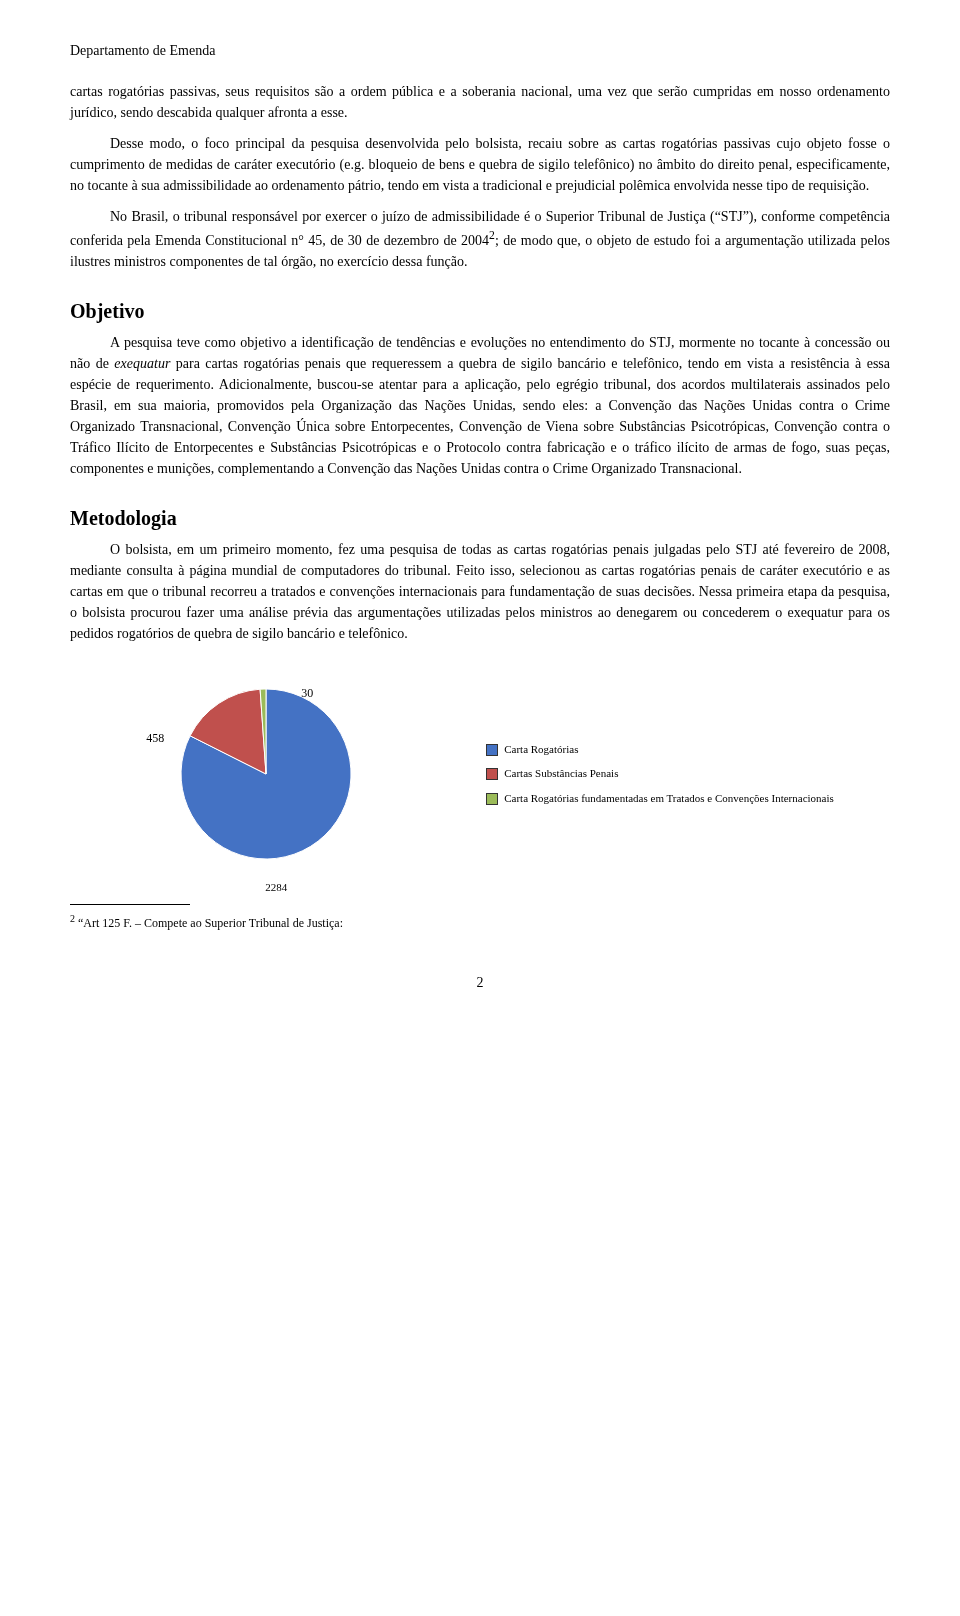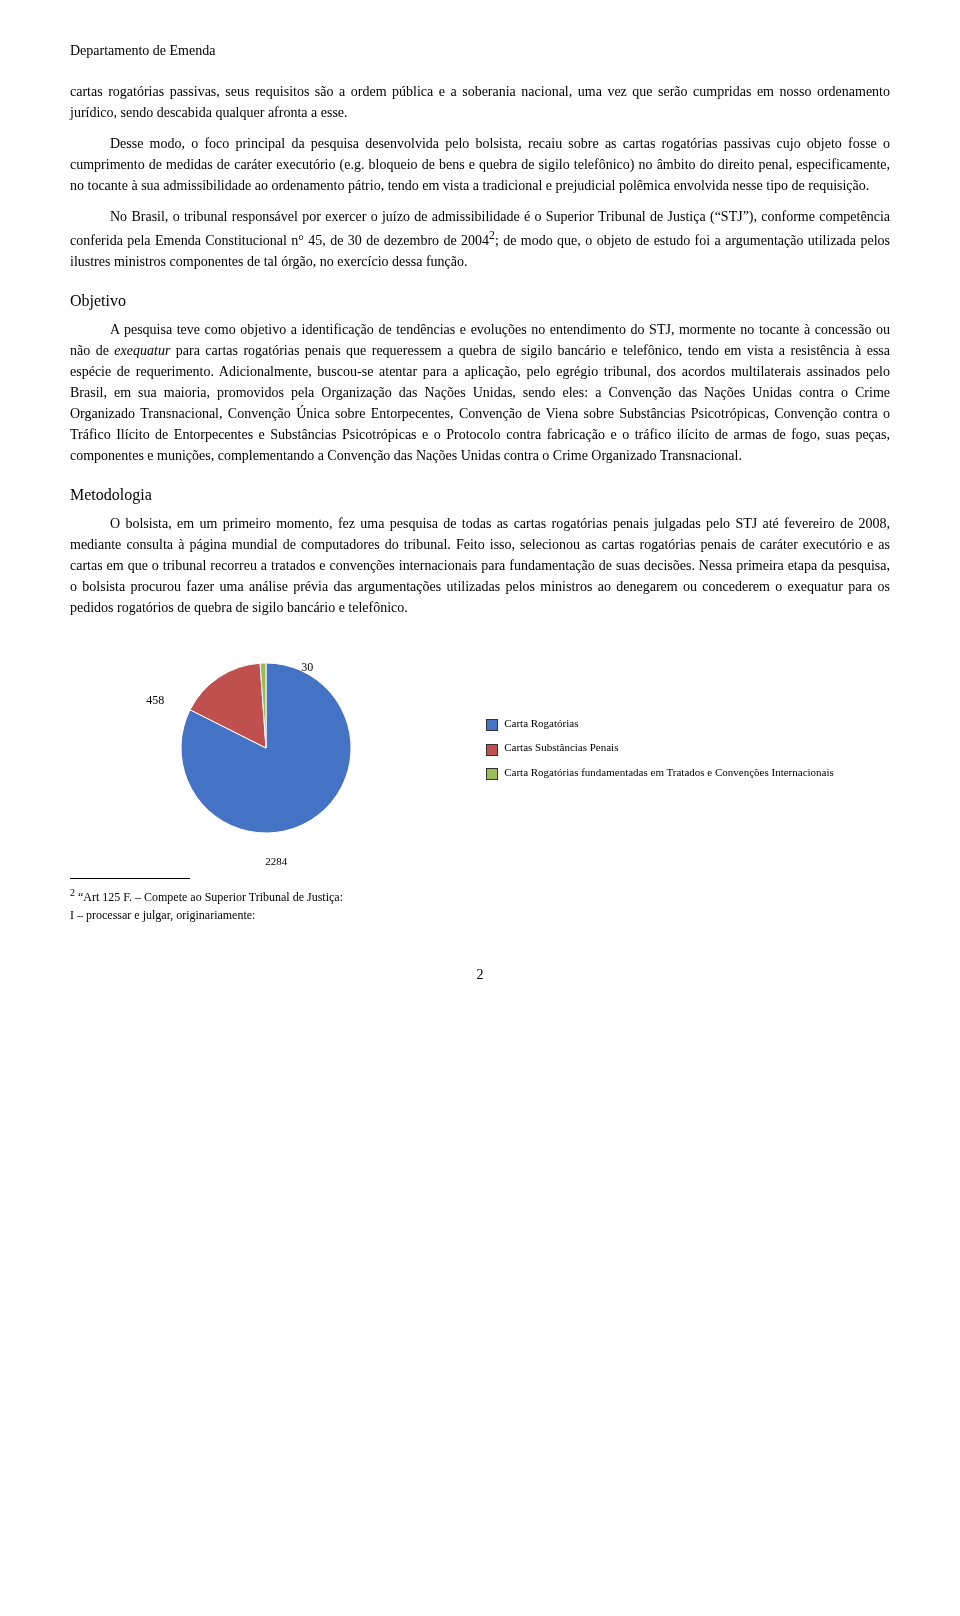--- a/index.html
+++ b/index.html
@@ -15,24 +15,24 @@
     }
     .department {
       font-size: 14px;
       margin-bottom: 20px;
     }
     .main-text {
       text-align: justify;
       margin-bottom: 10px;
     }
     .section-title {
-      font-weight: normal;
-      margin-top: 17px;
+      font-weight: bold;
+      margin-top: 24px;
       margin-bottom: 6px;
-      font-size: 16px;
+      font-size: 20px;
     }
     .indent {
       text-indent: 40px;
     }
     .italic { font-style: italic; }
     .chart-section {
       margin-top: 30px;
       margin-bottom: 20px;
       text-align: center;
     }
@@ -48,21 +48,21 @@
       gap: 60px;
       margin-bottom: 10px;
     }
     .pie-wrapper {
       position: relative;
       width: 300px;
       height: 200px;
     }
     .pie-label-458 {
       position: absolute;
-      top: 43px;
+      top: 55px;
       left: 20px;
       font-size: 12px;
     }
     .pie-label-30 {
       position: absolute;
       top: 10px;
       left: 175px;
       font-size: 12px;
     }
     .pie-label-2284 {
@@ -74,21 +74,21 @@
     }
     .legend {
       display: flex;
       flex-direction: column;
       gap: 8px;
       text-align: left;
       font-size: 11px;
     }
     .legend-item {
       display: flex;
-      align-items: flex-end;
+      align-items: center;
       gap: 6px;
     }
     .legend-box {
       width: 12px;
       height: 12px;
       border: 1px solid #333;
       flex-shrink: 0;
       margin-top: 1px;
     }
     .footnote-divider {
@@ -180,16 +180,15 @@
   </div>
 </div>
 
 <hr class="footnote-divider">
 
 <div class="footnote">
   <p>
     <sup>2</sup>
     <span>“Art 125 F. – Compete ao Superior Tribunal de Justiça:</span>
   </p>
-  <p>I – processar e julgar, originariamente:</p>
 </div>
 
 <div class="page-number">2</div>
 
 </body></html>

